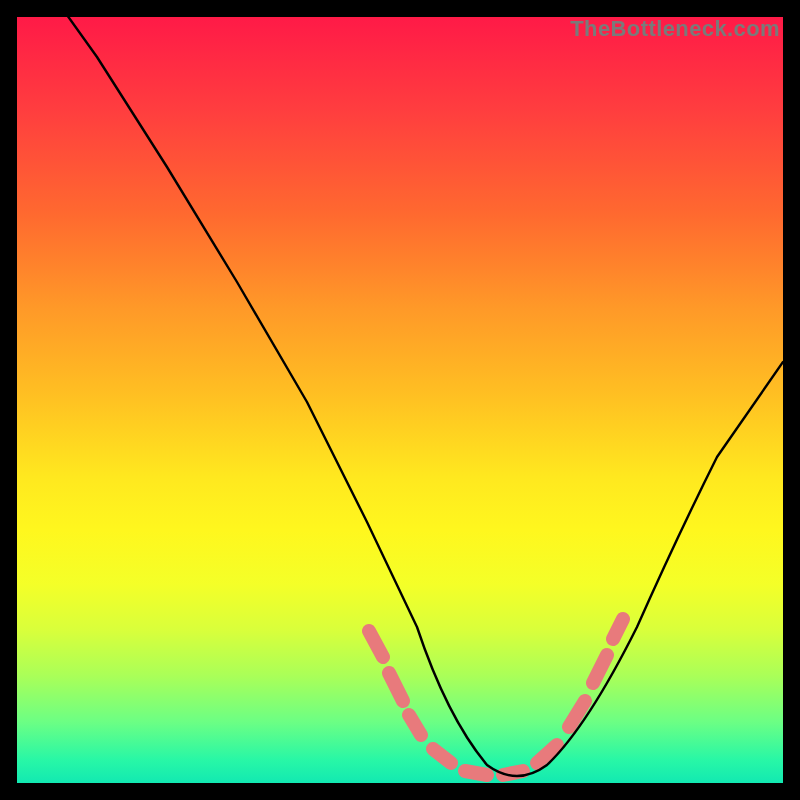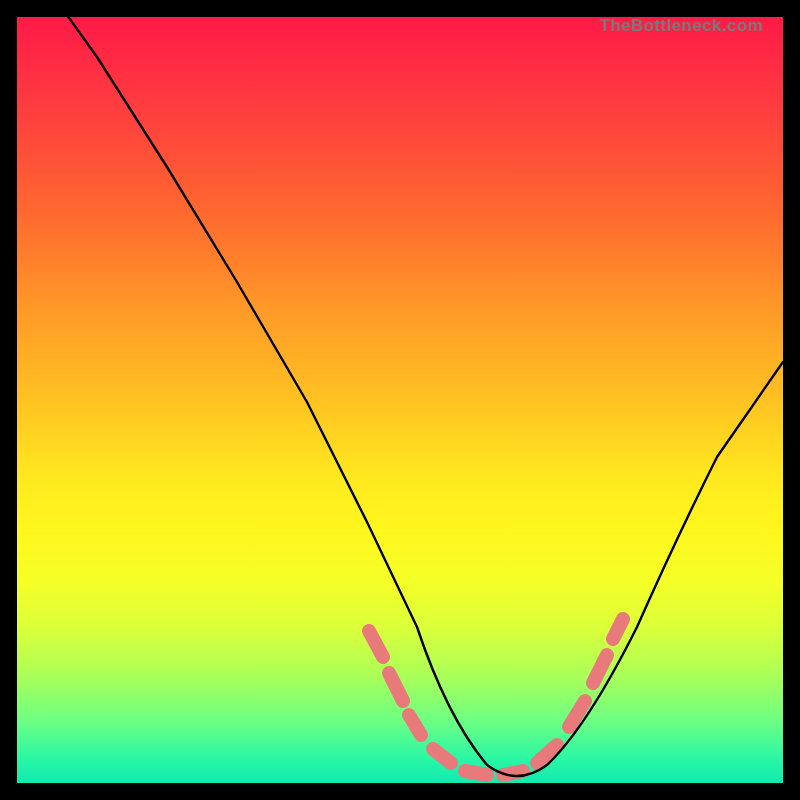--- a/index.html
+++ b/index.html
@@ -36,23 +36,23 @@
       #d9ff3b 80%,
       #aaff58 86%,
       #6cff84 92%,
       #28f7a6 97%,
       #12e9b2 100%
     );
   }
   .watermark {
     position: absolute;
     top: -1px;
-    right: 20px;
+    right: 3px;
     color: #7a7a7a;
-    font-size: 17px;
+    font-size: 22px;
     font-weight: 600;
     letter-spacing: 0.4px;
     user-select: none;
   }
   svg.curve {
     position: absolute;
     left: 0;
     top: 0;
     width: 766px;
     height: 766px;

